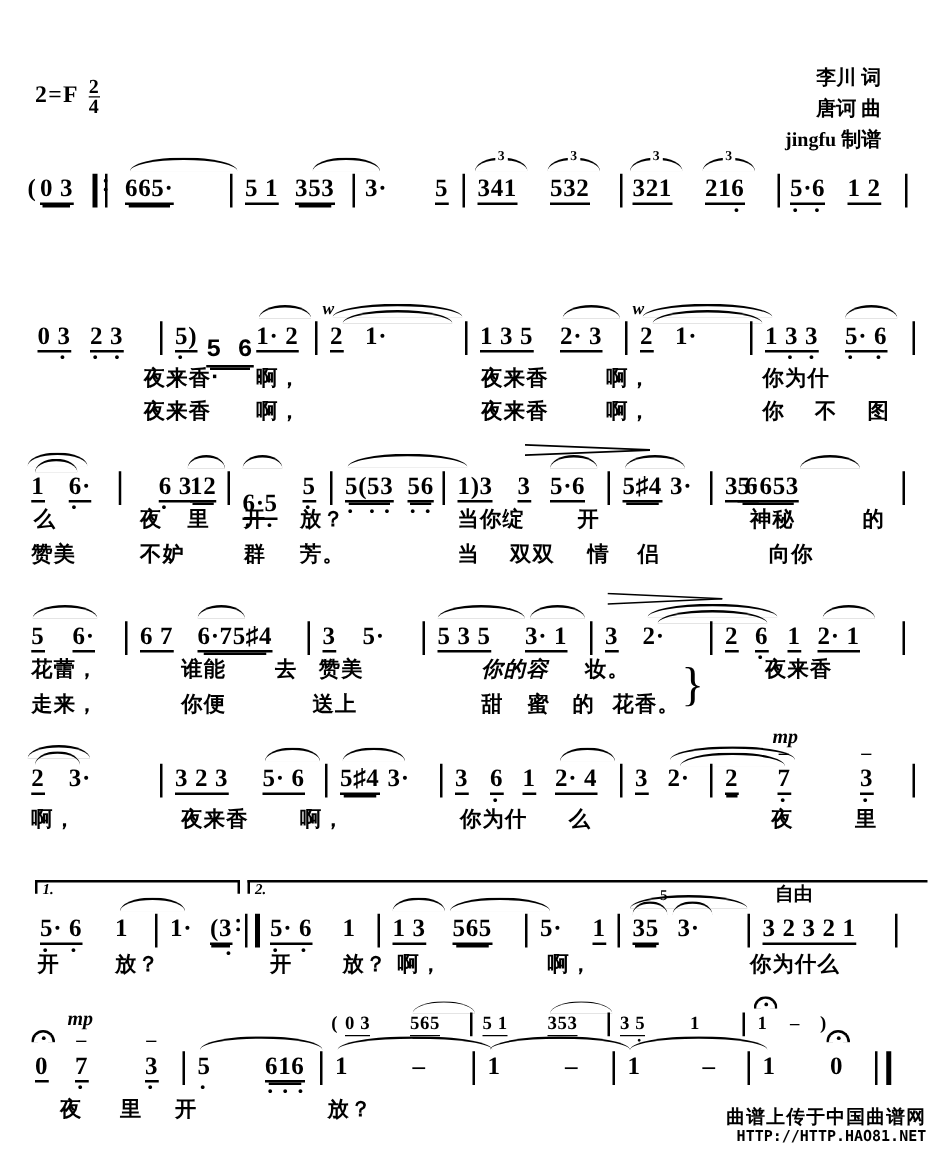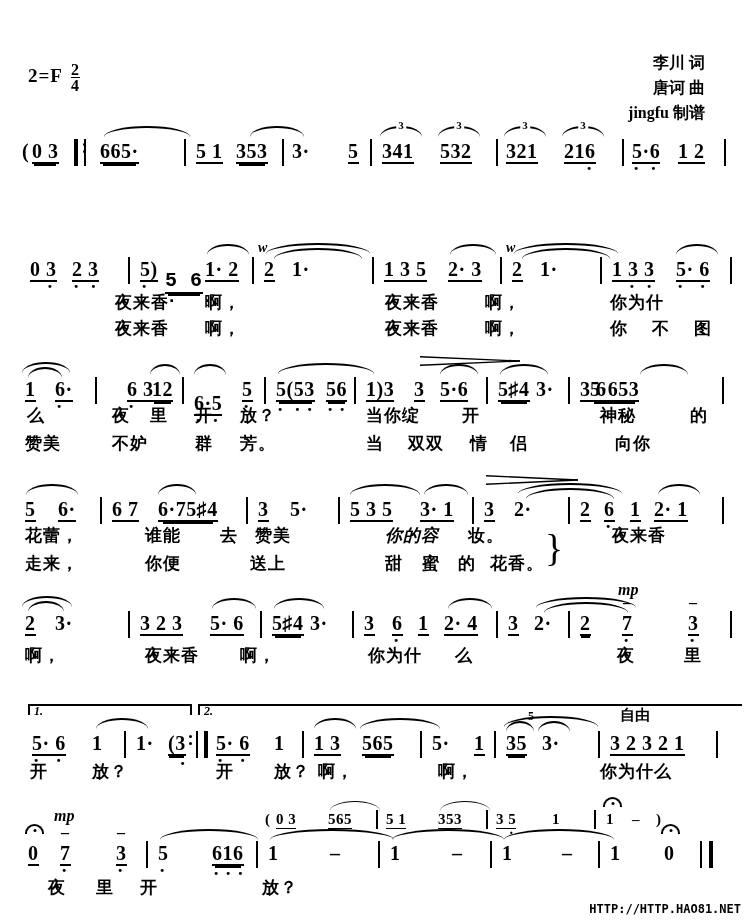--- a/index.html
+++ b/index.html
@@ -384,14 +384,15 @@
         <div class="arc" style="left: 504px; width: 110px; top: -14px;"></div>
         <div class="ferm" style="left: 25px; top: -19px;"></div>
         <div class="ferm" style="left: 661px; top: -19px;"></div>
         <span class="dyn" style="left: 54px; top: -36px;">mp</span>
         <span class="lyr" style="left: 48px; top: 33px;">夜</span>
         <span class="lyr" style="left: 96px; top: 33px;">里</span>
         <span class="lyr" style="left: 140px; top: 33px;">开</span>
         <span class="lyr" style="left: 262px; top: 33px;">放？</span>
       </div>
     </div>
+  <div class="f1">曲谱上传于中国曲谱网</div>
   <div class="f2">HTTP://HTTP.HAO81.NET</div>
 </div>
 
 </body></html>

